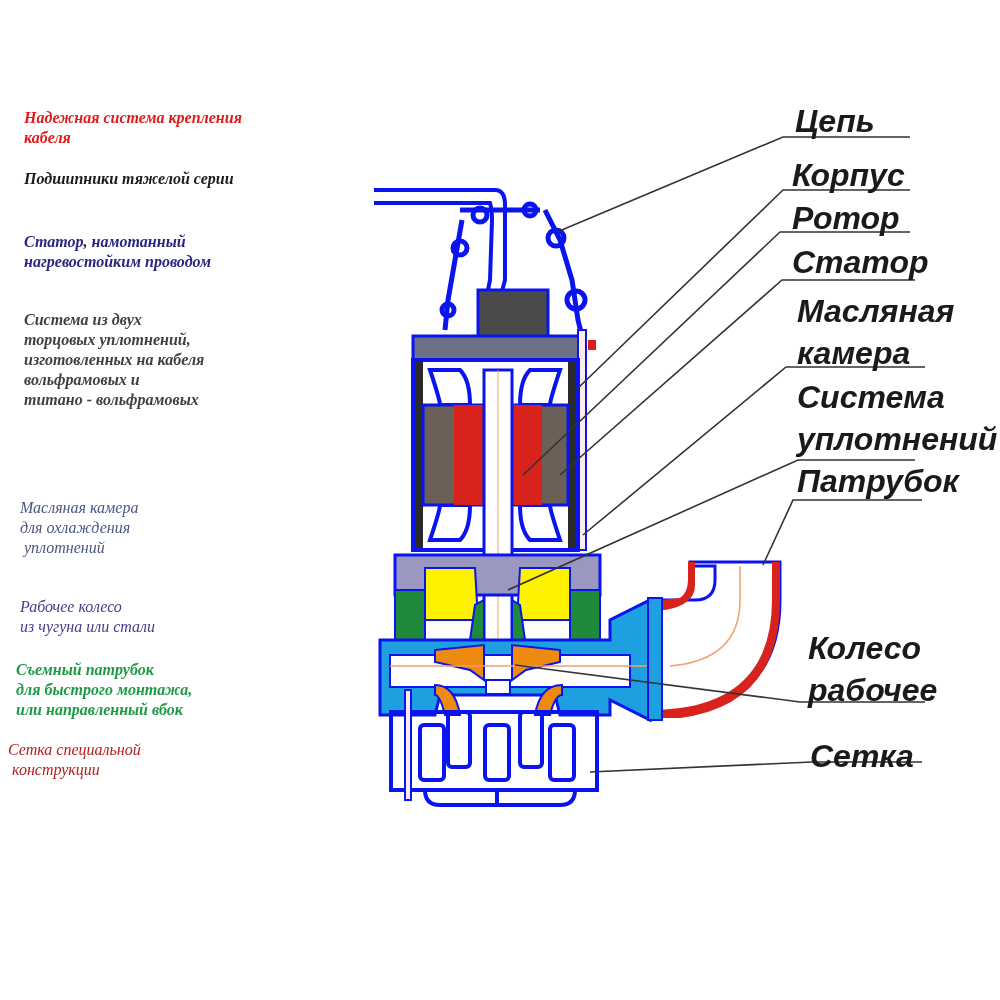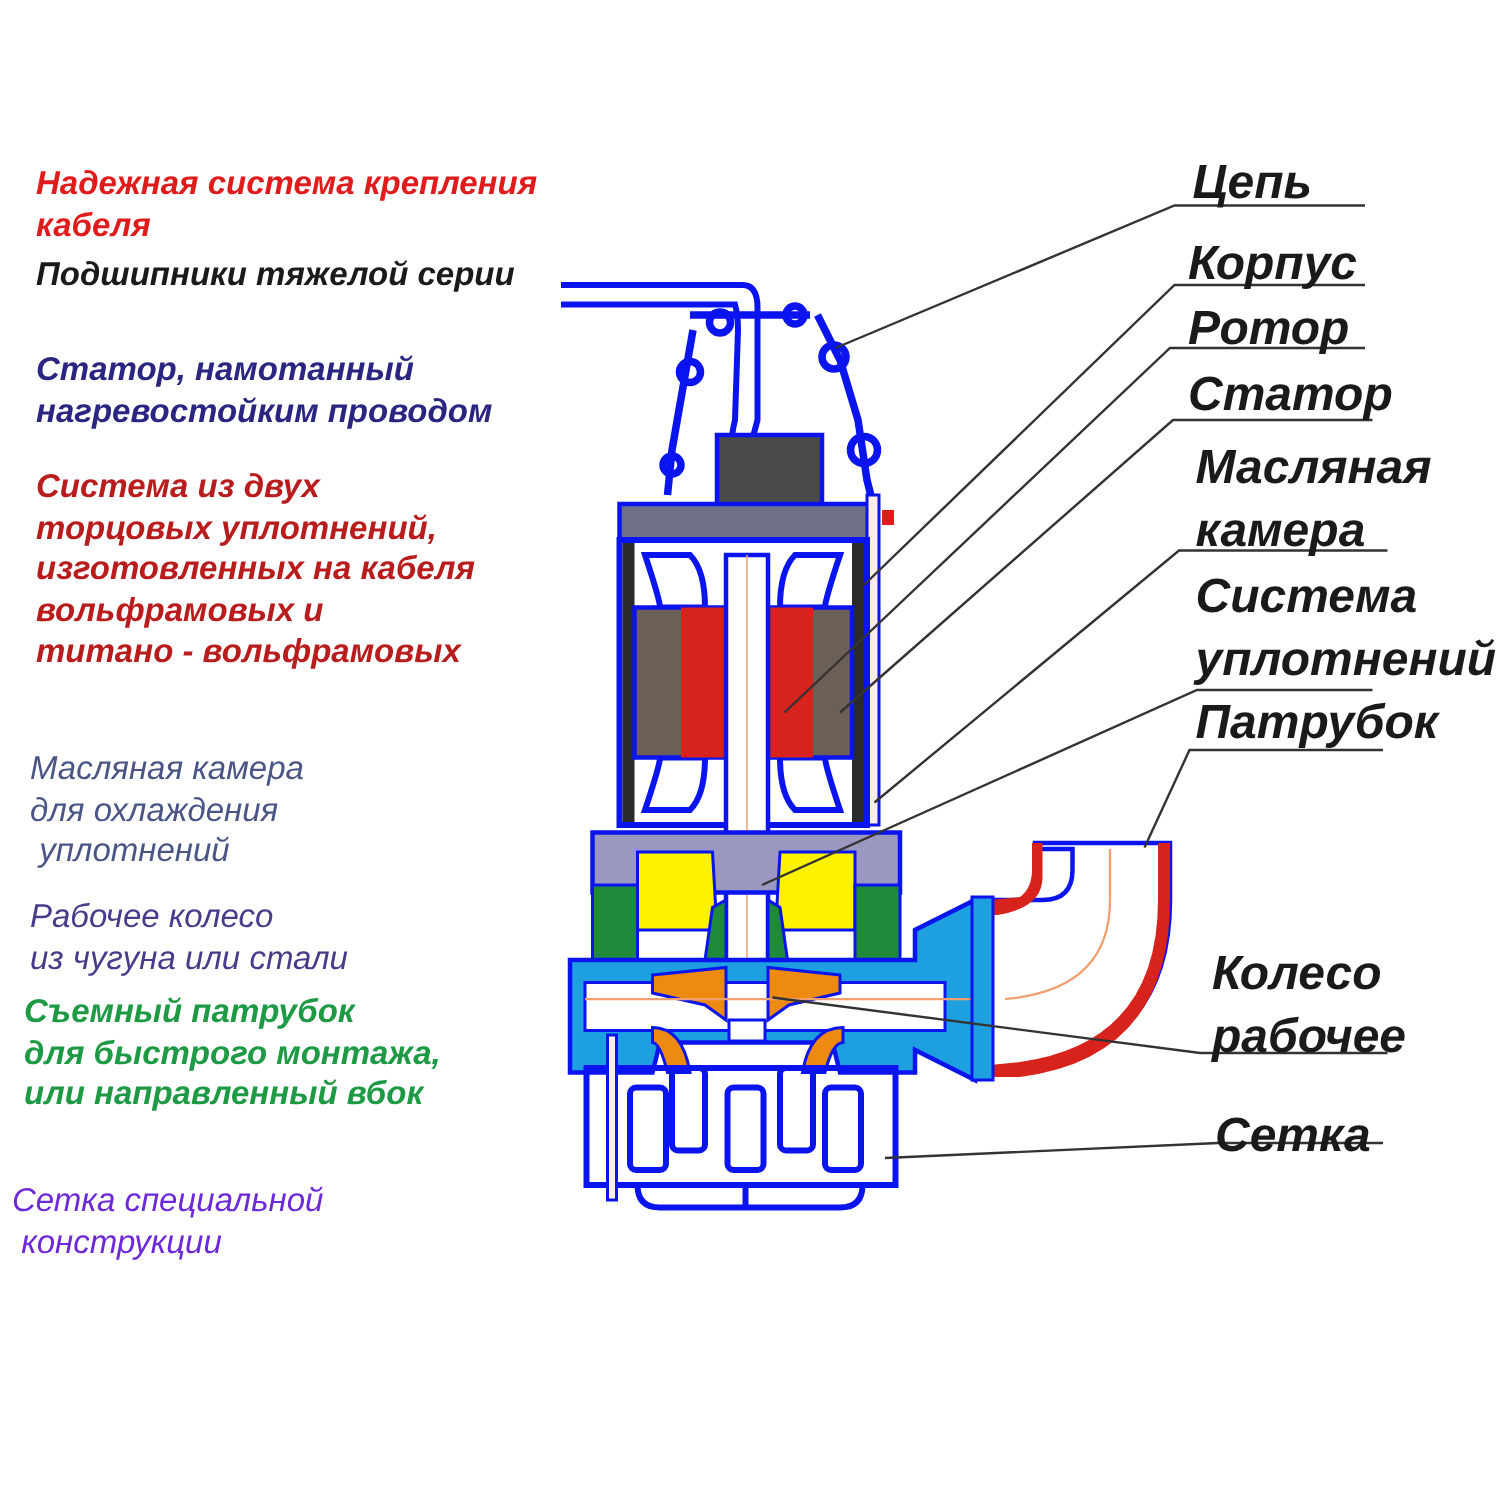--- a/index.html
+++ b/index.html
@@ -1,19 +1,19 @@
 <!DOCTYPE html>
 <html><head>
 <meta charset="utf-8">
 <style>
   html, body { margin:0; padding:0; background:#ffffff; }
   body { width:1000px; height:1000px; position:relative; overflow:hidden;
          font-family:"Liberation Sans", "DejaVu Sans", sans-serif; }
   .lbl { position:absolute; font-style:italic; font-weight:bold; line-height:1.25; white-space:nowrap; margin:0; }
-  .left { font-size:22px; }
+  .left { font-size:16px;font-family:Liberation Serif, serif; }
   .right { font-size:32px; color:#1a1a1a; line-height:1.32; }
   .line { display:block; }
   svg#diagram { position:absolute; left:0; top:0; }
 </style>
 </head>
 <body>
 
 <svg id="diagram" width="1000" height="1000" viewBox="0 0 1000 1000">
 
   <g fill="none" stroke="#0a14ee" stroke-width="4">
@@ -118,42 +118,42 @@
   <span class="line">Надежная система крепления</span>
   <span class="line">кабеля</span>
 </div>
 <div class="lbl left" style="left:24px;top:169px;color:#1a1a1a">
   <span class="line">Подшипники тяжелой серии</span>
 </div>
 <div class="lbl left" style="left:24px;top:232px;color:#2a2580">
   <span class="line">Статор, намотанный</span>
   <span class="line">нагревостойким проводом</span>
 </div>
-<div class="lbl left" style="left:24px;top:310px;color:#b91c1c">
+<div class="lbl left" style="left:24px;top:310px;color:#404040">
   <span class="line">Система из двух</span>
   <span class="line">торцовых уплотнений,</span>
   <span class="line">изготовленных на кабеля</span>
   <span class="line">вольфрамовых и</span>
   <span class="line">титано - вольфрамовых</span>
 </div>
 <div class="lbl left" style="left:20px;top:498px;color:#4a5585;font-weight:normal">
   <span class="line">Масляная камера</span>
   <span class="line">для охлаждения</span>
   <span class="line" style="white-space:pre"> уплотнений</span>
 </div>
 <div class="lbl left" style="left:20px;top:597px;color:#4a3a8a;font-weight:normal">
   <span class="line">Рабочее колесо</span>
   <span class="line">из чугуна или стали</span>
 </div>
 <div class="lbl left" style="left:16px;top:660px;color:#1e9a45">
   <span class="line">Съемный патрубок</span>
   <span class="line">для быстрого монтажа,</span>
   <span class="line">или направленный вбок</span>
 </div>
-<div class="lbl left" style="left:8px;top:786px;color:#6d28d9;font-weight:normal">
+<div class="lbl left" style="left:8px;top:740px;color:#b91c1c;font-weight:normal">
   <span class="line">Сетка специальной</span>
   <span class="line" style="white-space:pre"> конструкции</span>
 </div>
 
 <div class="lbl right" style="left:795px;top:100px">
   <span class="line">Цепь</span>
 </div>
 <div class="lbl right" style="left:792px;top:154px">
   <span class="line">Корпус</span>
 </div>

